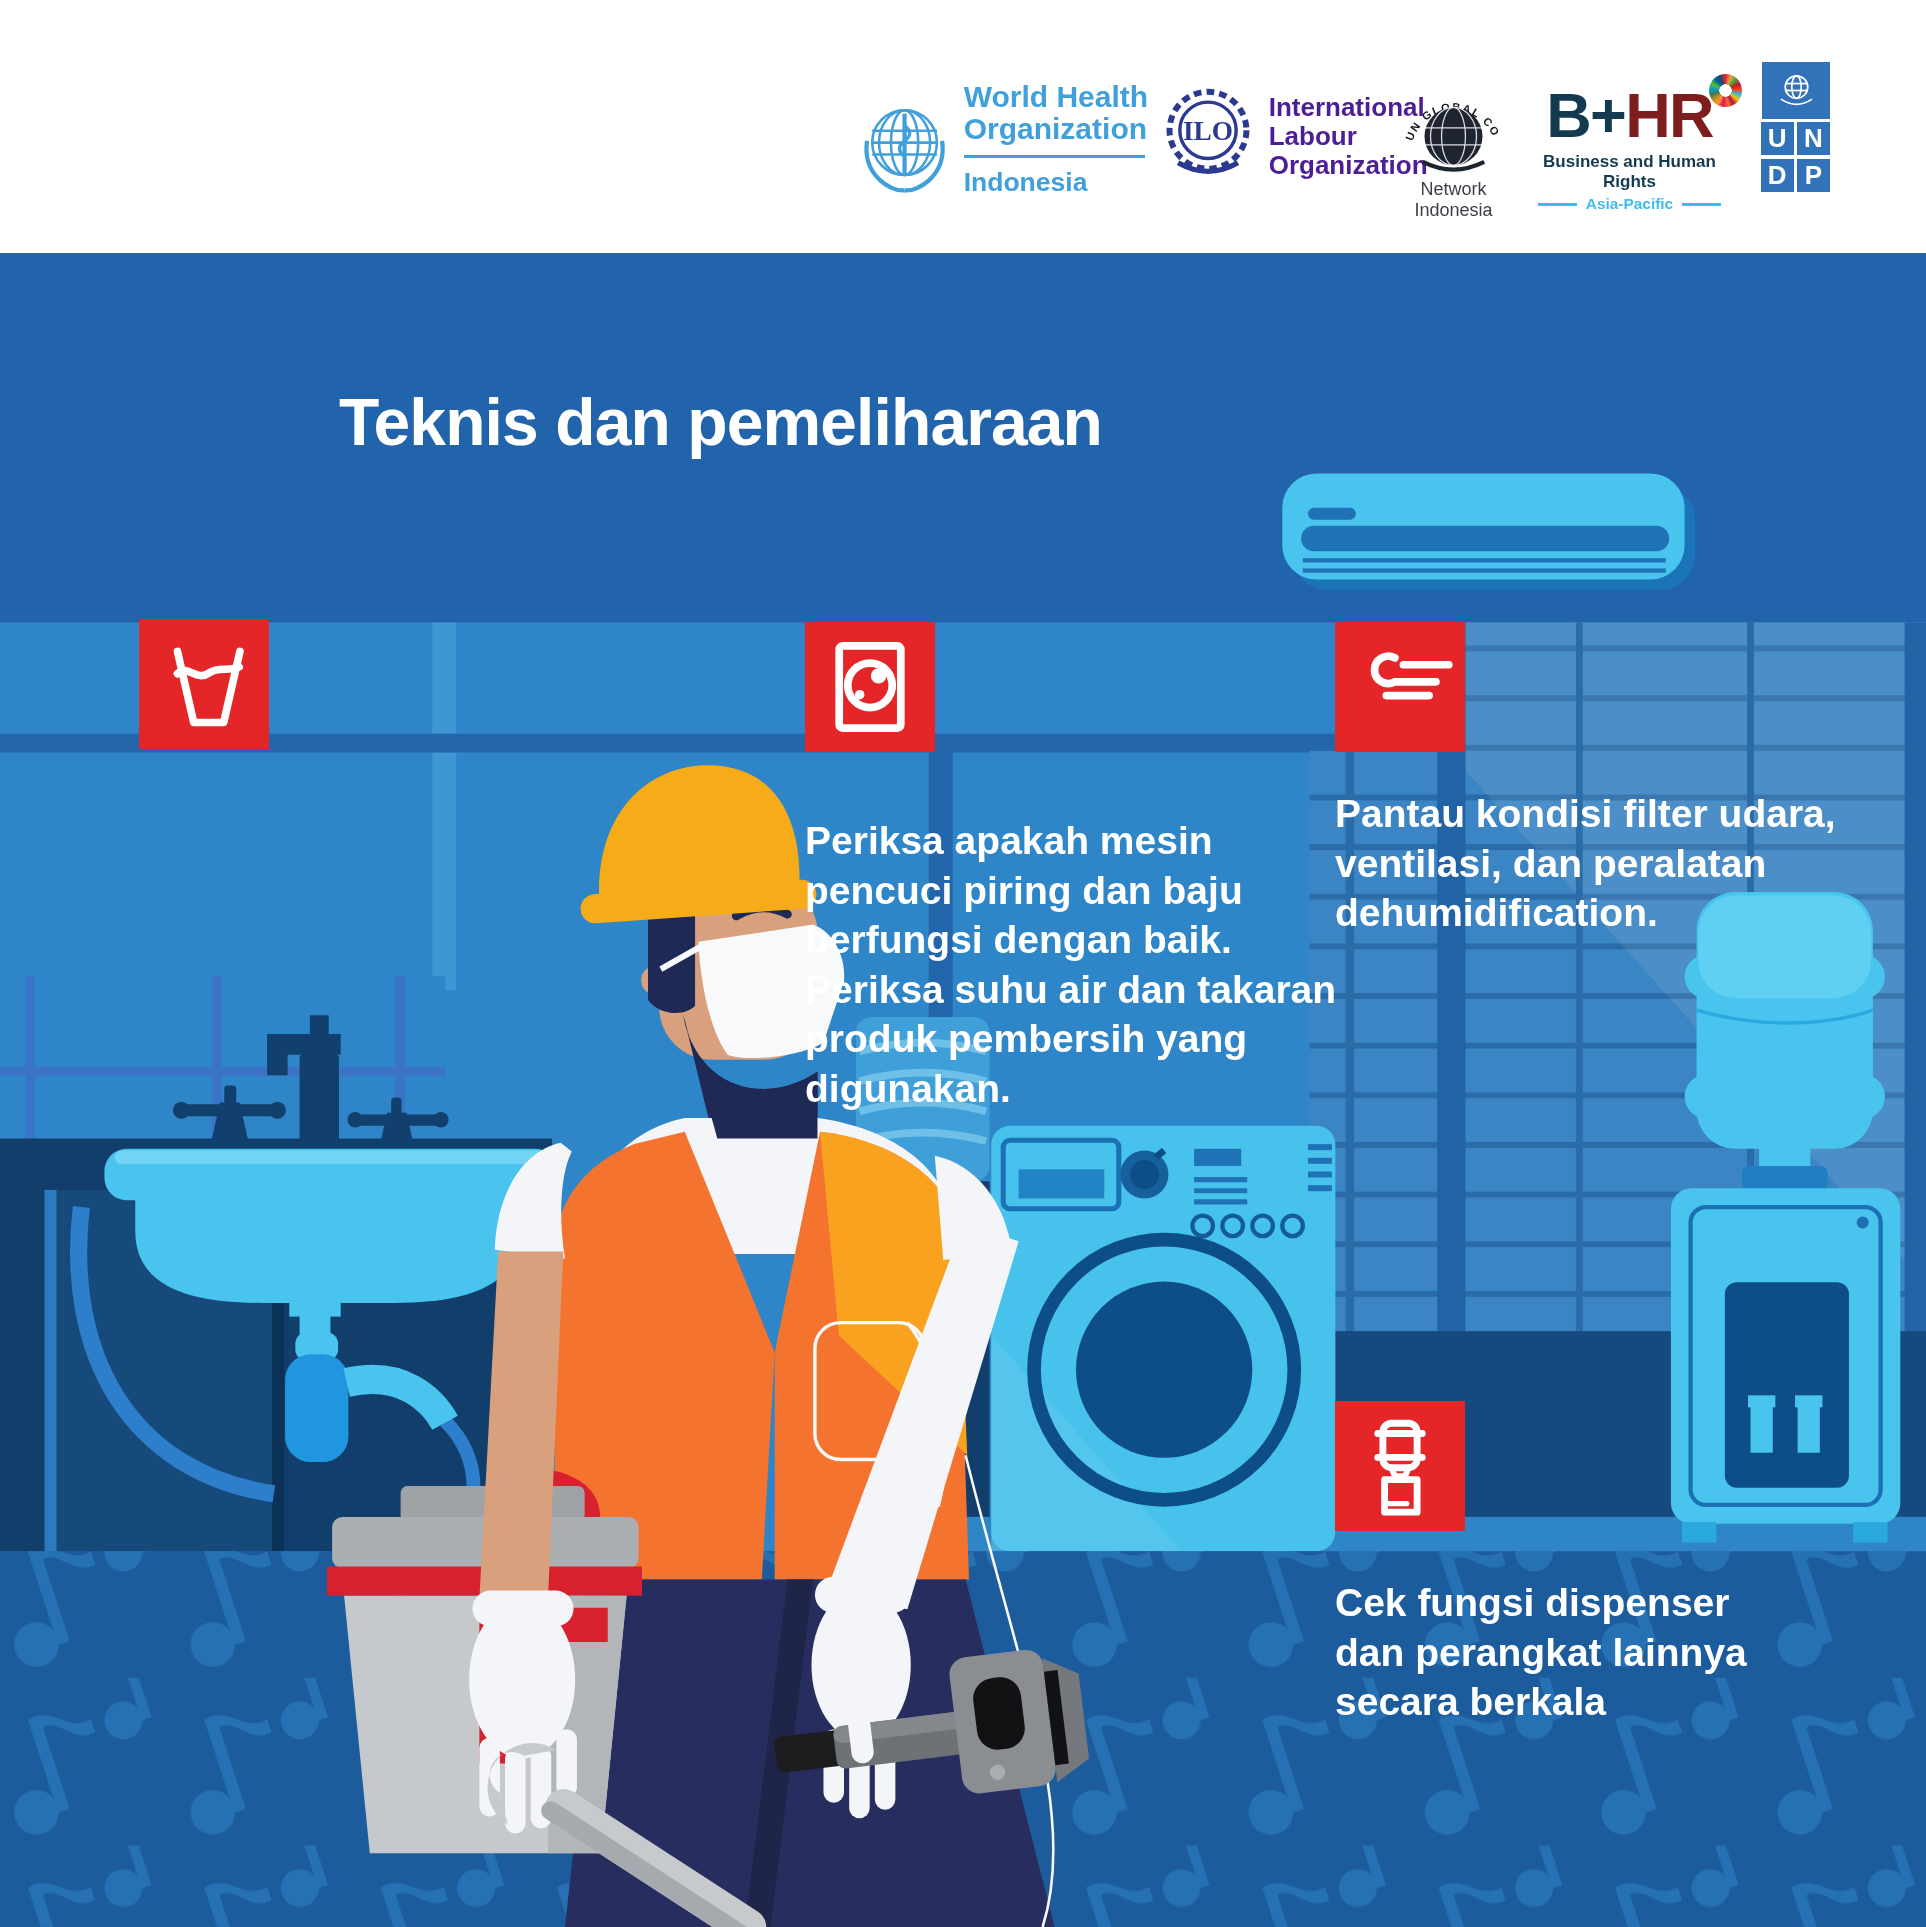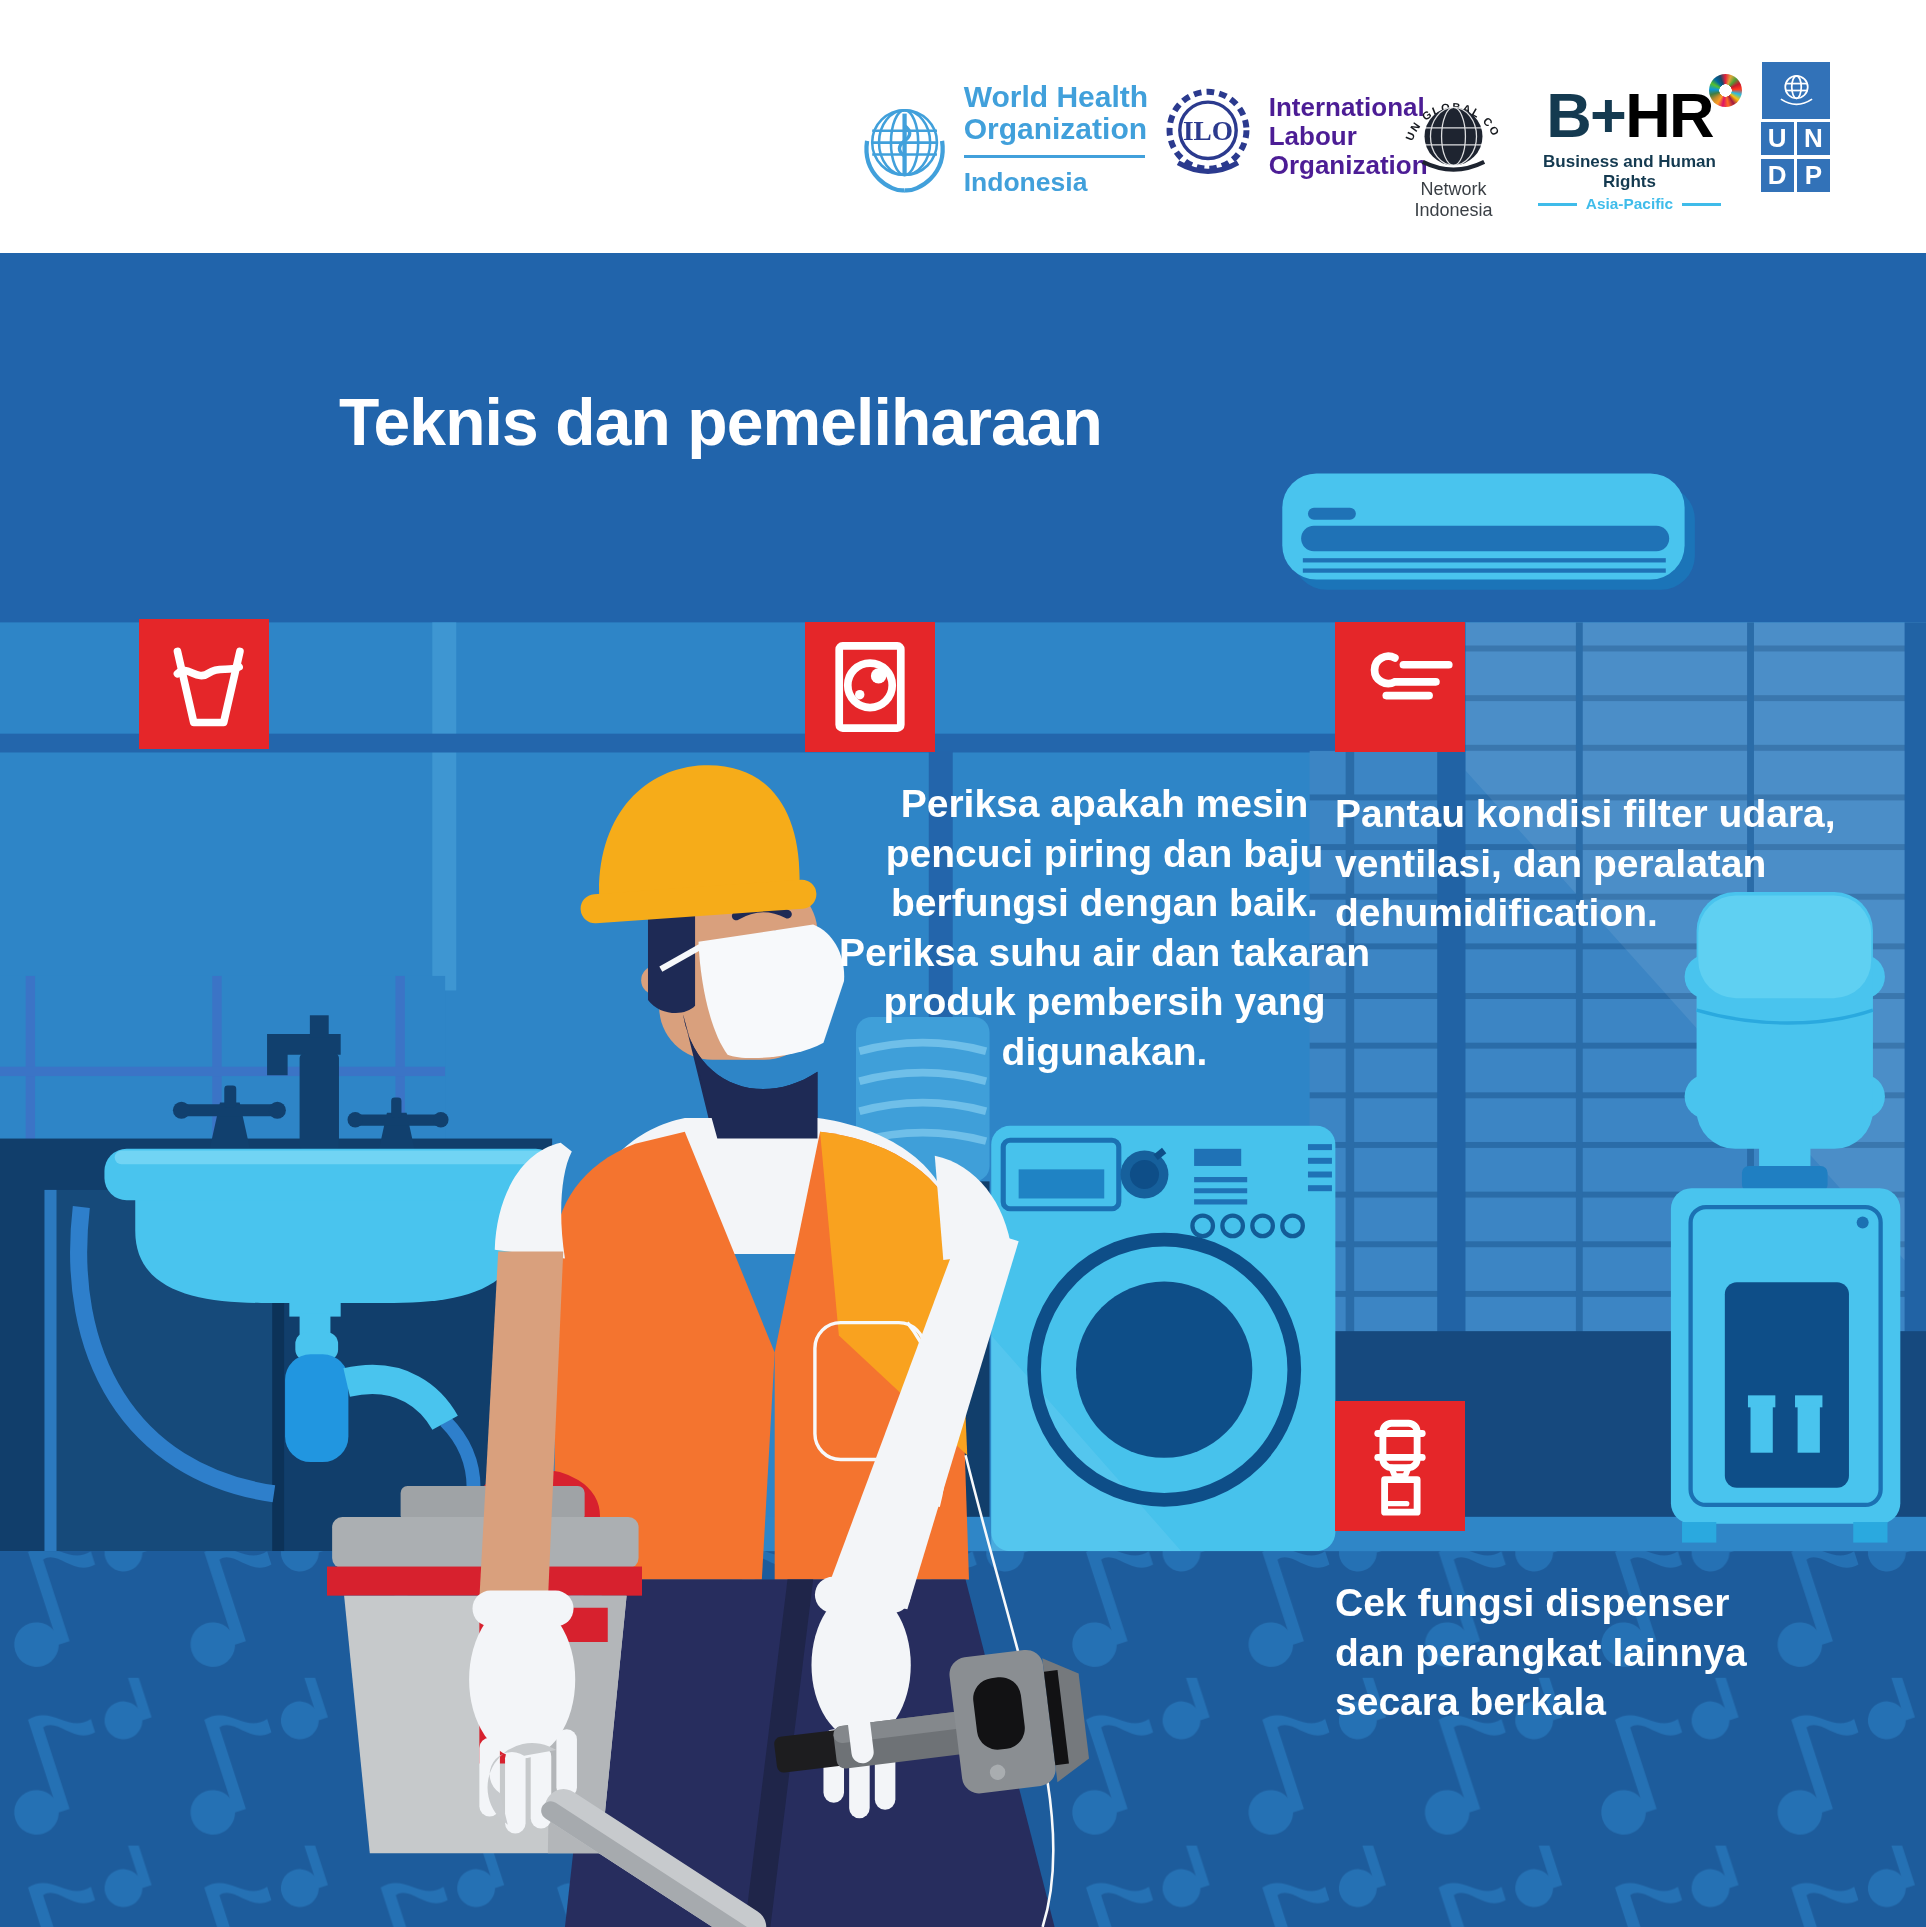--- a/index.html
+++ b/index.html
@@ -11,40 +11,40 @@
   .logo{position:absolute;display:flex;align-items:flex-end;}
   .who-text{margin-left:13.7px;color:#41A0DB;font-weight:bold;}
   .who-text .l1{font-size:30px;line-height:1.06;}
   .who-rule{width:181px;height:3.4px;background:#41A0DB;margin-top:10.3px;}
   .who-country{font-size:26.5px;margin-top:8.6px;}
   .ilo-text{margin-left:13.7px;color:#4c1d95;font-weight:bold;font-size:26px;line-height:1.12;margin-top:5.1px;}
   .ungc-wrap{width:137px;text-align:center;}
   .ungc-caption{font-size:18px;color:#3A3F45;margin-top:0px;}
   .bhr-wrap{width:197px;text-align:center;color:#143A50;}
   .bhr-main{font-size:63px;font-weight:bold;line-height:1;letter-spacing:-1.7px;position:relative;display:inline-block;}
-  .bhr-hr{color:#000000;}
+  .bhr-hr{color:#7f1d1d;}
   .sdg-wheel{position:absolute;right:-29px;top:-10.3px;width:33px;height:33px;border-radius:50%;
      background:radial-gradient(circle,#ffffff 0 6px,transparent 6.4px),
      conic-gradient(#e5243b,#dda63a,#4c9f38,#c5192d,#ff3a21,#26bde2,#fcc30b,#a21942,#fd6925,#dd1367,#fd9d24,#bf8b2e,#3f7e44,#0a97d9,#56c02b,#00689d,#19486a,#e5243b);}
   .bhr-tag{font-size:17px;font-weight:bold;margin-top:5.1px;}
   .bhr-region{display:flex;align-items:center;justify-content:center;gap:8.6px;color:#3FBCEA;font-size:15.4px;font-weight:bold;margin-top:3.4px;}
   .bhr-dash{width:39px;height:2.6px;background:#3FBCEA;}
   .undp-wrap{width:68px;display:flex;flex-direction:column;gap:3.4px;}
   .undp-emblem{width:68px;height:57px;background:#3272B8;display:flex;align-items:center;justify-content:center;}
   .undp-row{display:flex;gap:3.4px;}
   .undp-cell{width:33px;height:33px;background:#3272B8;color:#fff;font-weight:bold;font-size:26px;
              display:flex;align-items:center;justify-content:center;}
   
   #badge{position:absolute;left:24px;top:318px;width:210px;height:210px;border:6.8px solid #fff;box-sizing:border-box;}
   #title{position:absolute;left:339px;top:384px;color:#ffffff;font-size:66px;font-weight:bold;letter-spacing:-0.9px;}
   
   .tip-icon{position:absolute;width:130px;height:130px;background:#E52629;}
   .tip-text{position:absolute;color:#ffffff;font-weight:bold;font-size:39px;line-height:1.27;white-space:pre-line;}
   #tip1-text{left:128px;top:789px;width:531px;}
-  #tip2-text{left:805px;top:779px;width:599px;text-align:center;}
+  #tip2-text{left:805px;top:816px;width:599px;}
   #tip3-text{left:1335px;top:789px;width:599px;}
   #tip4-text{left:1335px;top:1578px;width:548px;}
   svg{display:block;}
 </style>
 </head>
 <body>
 
 <div id="canvas">
 
   <svg class="abs" style="left:0;top:0;" width="1926" height="1927" viewBox="0 0 2250 2251" xmlns="http://www.w3.org/2000/svg">

